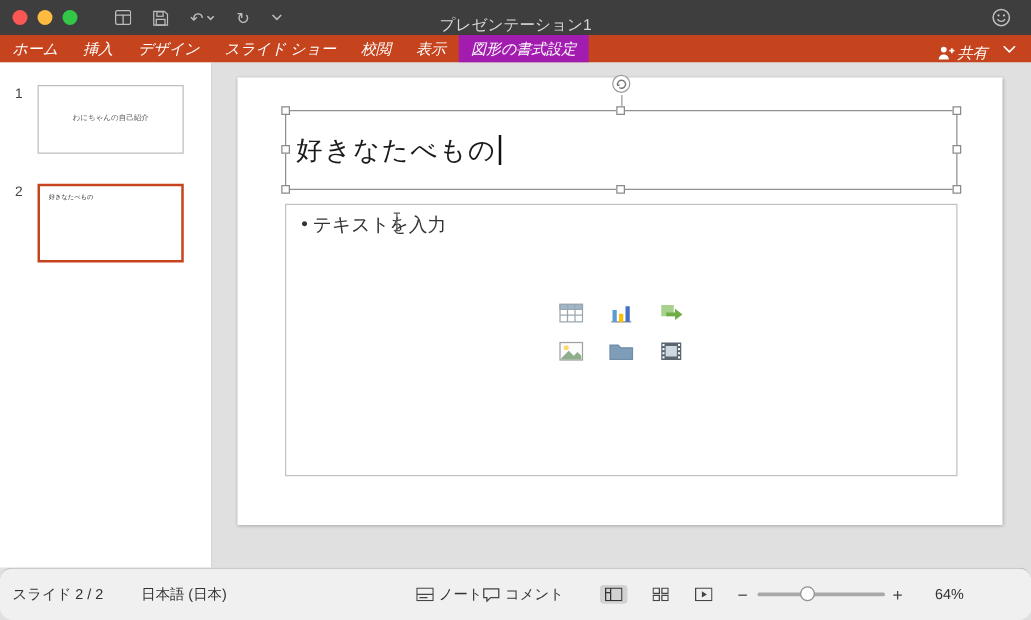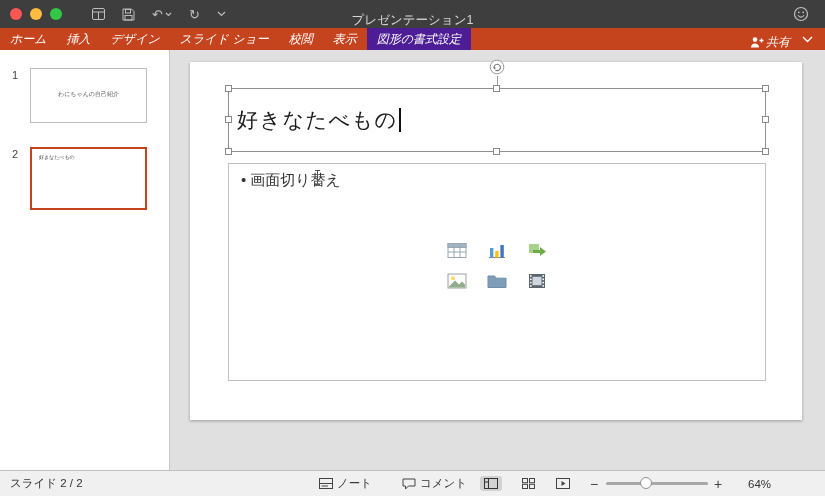--- a/index.html
+++ b/index.html
@@ -16,21 +16,21 @@
   .qbtn { display:flex; align-items:center; gap:2px; color:#BDBDBD; font-size:13px; line-height:1; }
   .tb-title { position:absolute; left:0; right:0; top:0; height:40px; display:flex; align-items:center; justify-content:center; color:#D6D6D6; font-size:12.5px; pointer-events:none; }
   .searchbox { position:absolute; right:72px; top:4px; width:192px; height:19px; background:#4D4D4D; border-radius:4px; display:flex; align-items:center; padding:0 6px; gap:3px; }
   .searchbox input { background:transparent; border:none; outline:none; color:#A9A9A9; font-size:11px; width:100%; font-family:inherit; }
   .searchbox input::placeholder { color:#9B9B9B; }
   .smiley { position:absolute; right:16px; top:6px; display:flex; }
 
   
   .ribbon { height:22px; background:#C5431D; display:flex; align-items:stretch; color:#FFF; font-size:12px; flex:none;font-style:italic; }
   .rtab { display:flex; align-items:center; padding:0 10px; white-space:nowrap; }
-  .rtab.active { background:#4c1d95; }
+  .rtab.active { background:#a21caf; }
   .share { margin-left:auto; display:flex; align-items:center; gap:1px; padding:14px 10px; white-space:nowrap; }
   .ribbon-chevron { display:flex; align-items:center; padding:0 12px 0 2px; }
 
   
   .workspace { flex:1; display:flex; min-height:0; }
   .thumbs { width:170px; background:#FFF; border-right:1px solid #C9C9C9; position:relative; flex:none; }
   .thumb-num { position:absolute; left:12px; font-size:11px; color:#444; }
   .num1 { top:19px; } .num2 { top:98px; }
   .thumb { position:absolute; left:30px; width:117px; background:#FFF; }
   .thumb.t1 { top:18px; height:55px; border:1px solid #BFBFBF; }
@@ -54,23 +54,23 @@
 
   .contentbox { position:absolute; left:38px; top:101px; width:538px; height:218px; border:1px solid #C2C2C2; }
   .bullet-line { position:absolute; left:12px; top:7px; font-size:15px; color:#333; display:flex; gap:4px; }
   .ibeam { position:absolute; left:84px; top:5px; display:flex; }
   .ph-icons { position:absolute; left:50%; top:78px; transform:translateX(-50%); display:grid; grid-template-columns:repeat(3,24px); gap:14px 16px; justify-items:center; align-items:center; }
   .ph-icons span { display:flex; }
 
   .notesbar { height:34px; background:#FFF; border-top:1px solid #C6C6C6; display:flex; align-items:center; padding-left:9px; font-size:12px; color:#111; flex:none; }
 
   
-  .statusbar { height:26px; background:#F0F0F0; border-top:1px solid #C0C0C0; position:relative; font-size:11.5px; color:#333; flex:none; }
+  .statusbar { height:42px; background:#F0F0F0; border-top:1px solid #C0C0C0; position:relative; font-size:11.5px; color:#333; flex:none;border-radius:10px; }
   .sitem { position:absolute; top:0; height:100%; display:flex; align-items:center; gap:4px; white-space:nowrap; }
-  .pos-counter{left:10px;} .pos-lang{left:113px;} .pos-notes{left:319px;} .pos-comments{left:402px;}
+  .pos-counter{left:10px;} .pos-lang{left:113px;} .pos-notes{left:333px;} .pos-comments{left:386px;}
   .pos-view1{left:480px;} .pos-view2{left:518px;} .pos-view3{left:552px;}
   .pos-minus{left:590px;} .pos-slider{left:606px;} .pos-plus{left:714px;} .pos-zoom{left:748px;}
   .viewbtn { padding:2px 4px; border-radius:3px; display:flex; align-items:center; }
   .viewbtn.active { background:#D2D2D2; }
   .zoom-track { width:102px; height:3px; background:#A8A8A8; border-radius:2px; position:relative; }
   .zoom-thumb { position:absolute; left:34px; top:-5px; width:12px; height:12px; border-radius:50%; background:#FDFDFD; border:1px solid #909090; }
   .zoombtn { font-size:14px; color:#444; }
 </style>
 </head>
 <body>
@@ -180,21 +180,21 @@
             <span class="handle h-se"></span>
             <div class="titlebox-text">
               <span>好きなたべもの</span>
                 <span class="caret"></span>
             </div>
           </div>
 
           <div class="contentbox">
             <div class="bullet-line">
               <span>•</span>
-              <span>画面切り替え</span>
+              <span>テキストを入力</span>
             </div>
             <span class="ibeam">
               <svg width="9" height="17">
                   <path d="M2 1.5 h5 M4.5 1.5 v14 M2 15.5 h5" stroke="#555" fill="none"></path>
                 </svg>
             </span>
             <div class="ph-icons">
               <span>
                 <svg width="20" height="17">
                     <rect x="1" y="1.5" width="18" height="14" fill="#FFF" stroke="#9AA7B1"></rect>
@@ -248,20 +248,21 @@
           </div>
 
         </div>
       </div>
 
     </div>
   </div>
 
   <div class="statusbar">
     <div class="sitem pos-counter">スライド 2 / 2</div>
+    <div class="sitem pos-lang">日本語 (日本)</div>
 
     <div class="sitem pos-notes">
       <span style="display:flex;">
         <svg width="14" height="11">
             <rect x="0.5" y="0.5" width="13" height="10" fill="none" stroke="#444"></rect>
             <line x1="0.5" y1="5.5" x2="13.5" y2="5.5" stroke="#444"></line>
             <line x1="2.5" y1="8" x2="9" y2="8" stroke="#444"></line>
           </svg>
       </span>
       <span>ノート</span>

